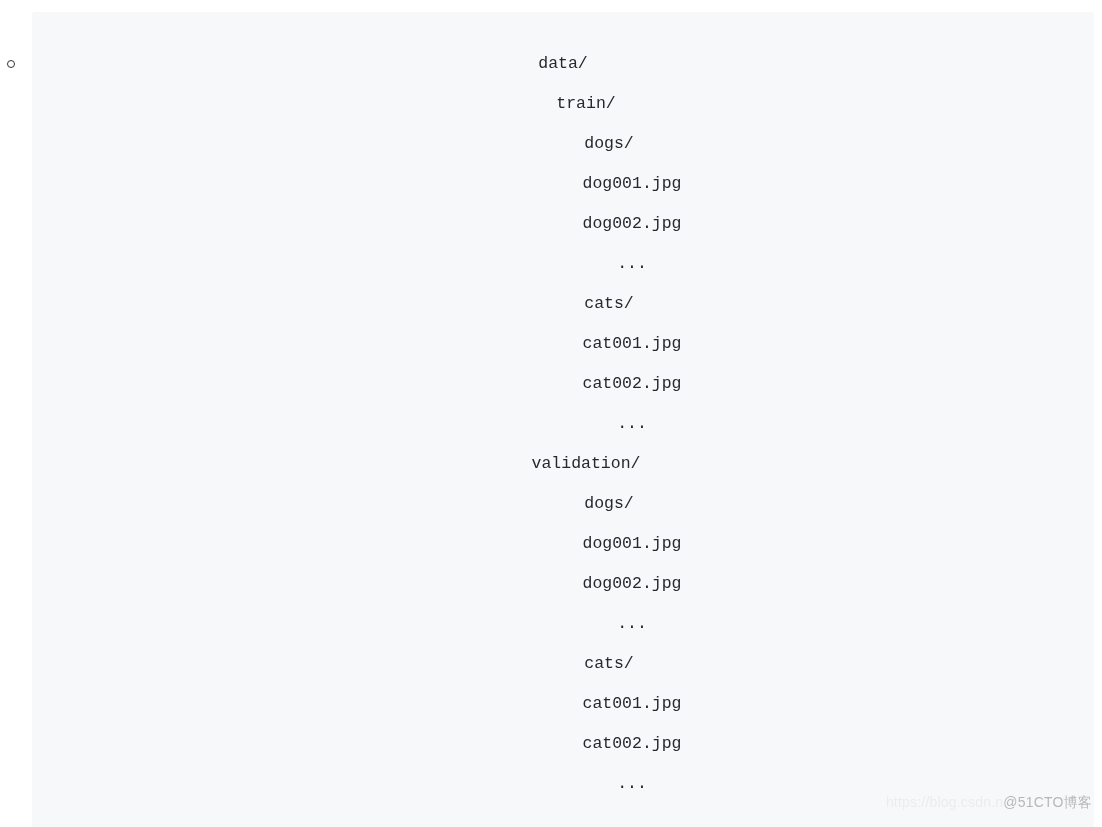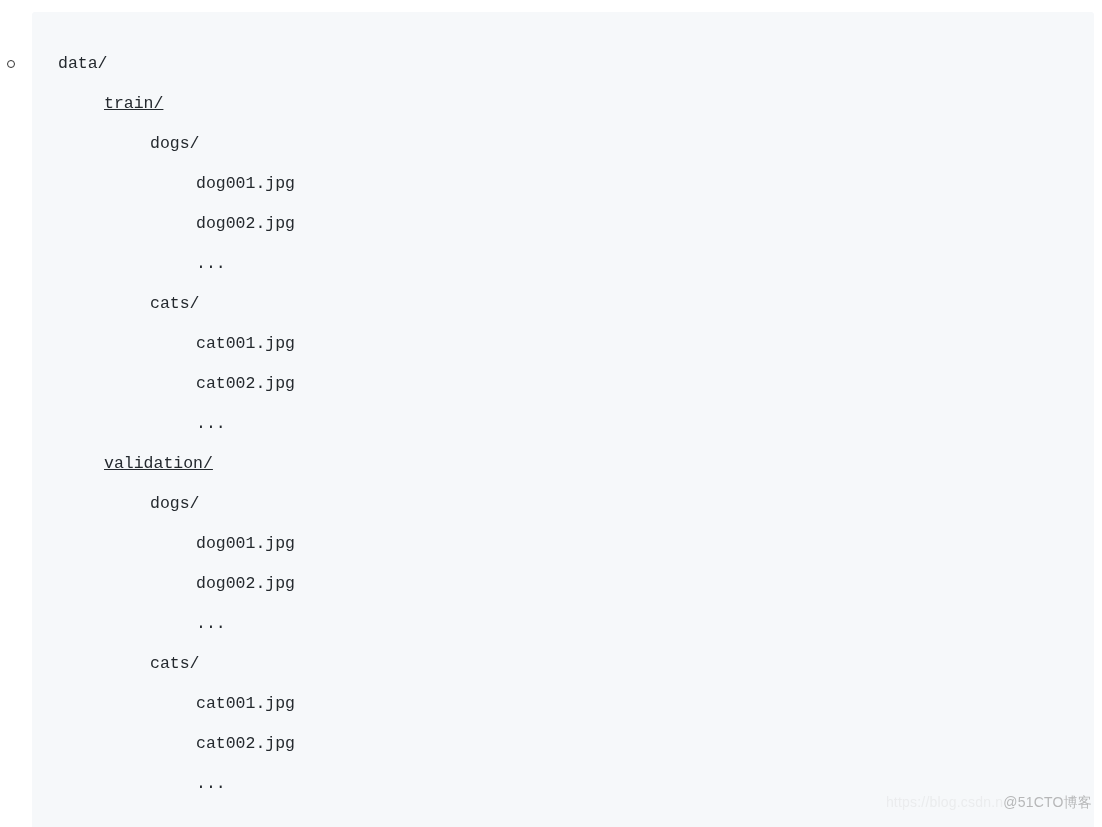--- a/index.html
+++ b/index.html
@@ -35,22 +35,22 @@
     border-radius: 3px;
     padding: 32px 26px 32px 26px;
     font-family: SFMono-Regular, Consolas, "Liberation Mono", Menlo, monospace;
     font-size: 16.5px;
     line-height: 40px;
     color: #24292e;
     white-space: pre;
     min-height: 760px;
     box-sizing: border-box;
   }
-  .line { display: block; }
-  .ind1 { padding-left: 46px; text-decoration: underline; }
+  .line { display: block; text-align: center; }
+  .ind1 { padding-left: 46px; }
   .ind2 { padding-left: 92px; }
   .ind3 { padding-left: 138px; }
   .watermark {
     position: absolute;
     right: 10px;
     bottom: 15px;
     font-size: 14px;
     color: #777;
     opacity: 0.5;
     font-family: Arial, sans-serif;

